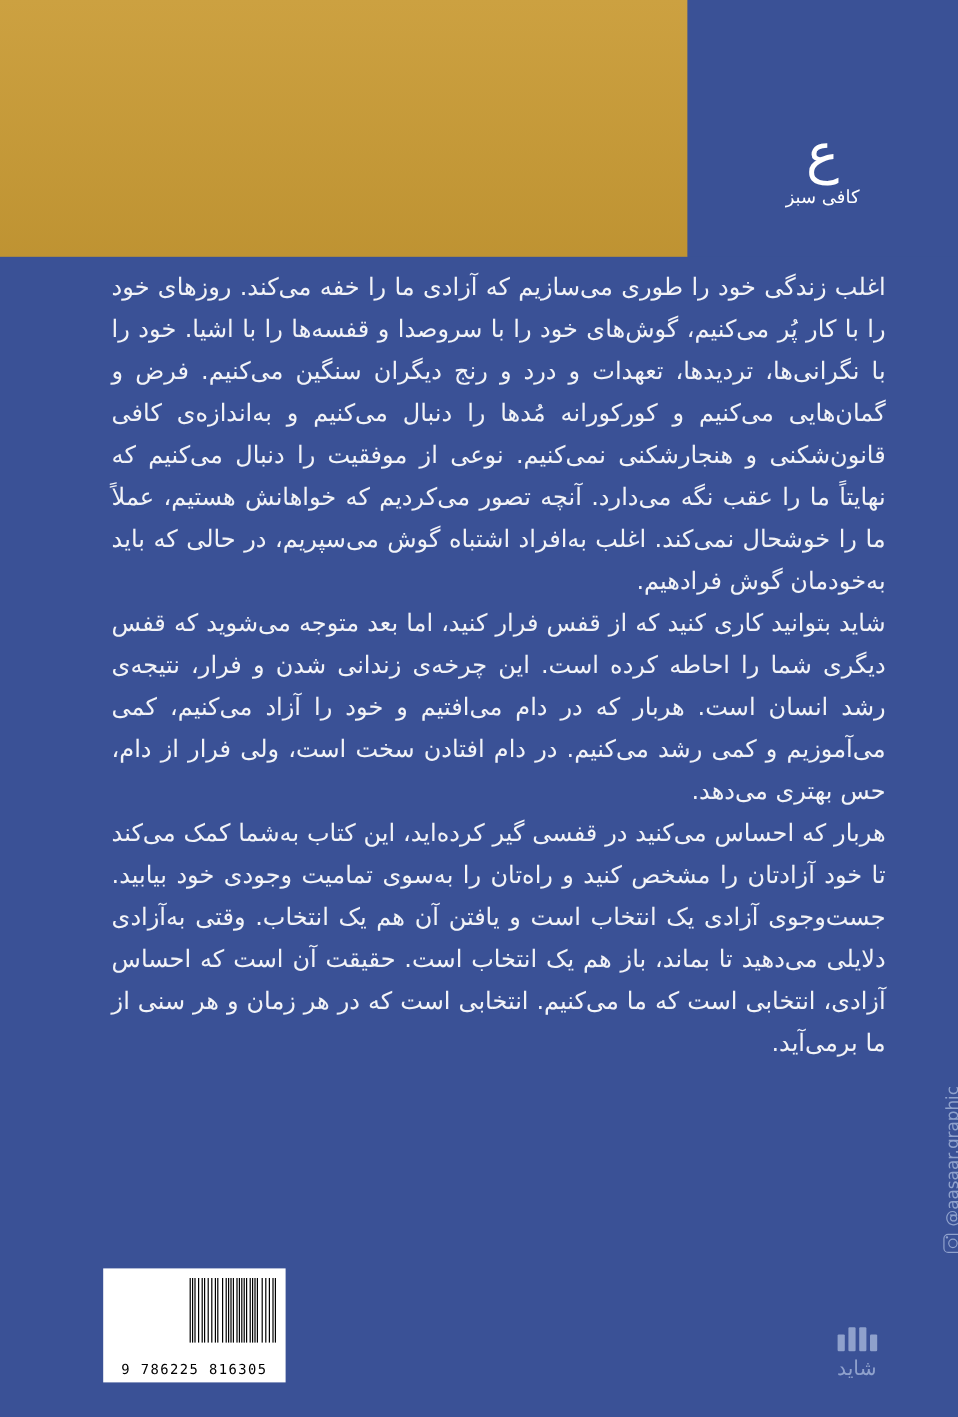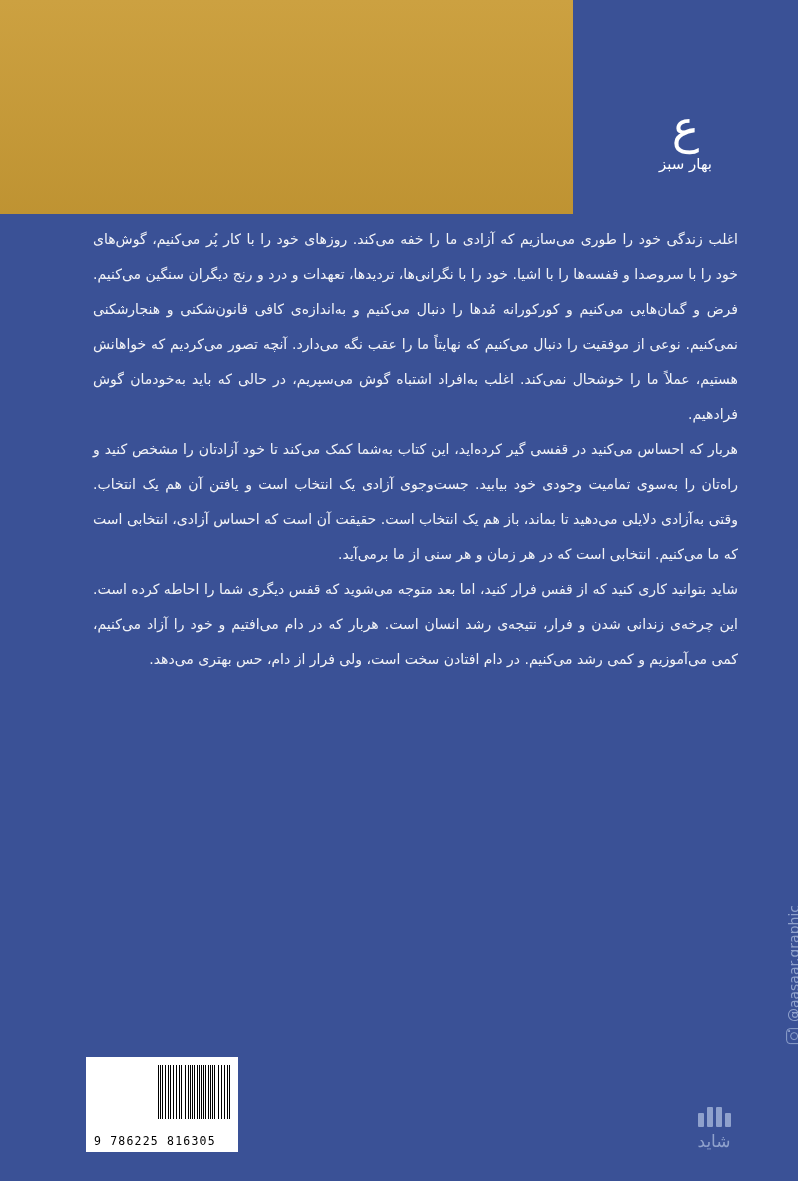--- a/index.html
+++ b/index.html
@@ -66,21 +66,21 @@
     letter-spacing: 0px;
     font-family: "DejaVu Sans", sans-serif;
   }
   
   .blurb {
     position: absolute;
     top: 222px;
     right: 60px;
     width: 645px;
     color: #f2f3f7;
-    font-size: 14px;
+    font-size: 20px;
     line-height: 35px;
     text-align: justify;
     text-align-last: right;
     direction: rtl;
     font-family: "DejaVu Sans", sans-serif;
     letter-spacing: 0px;
   }
   .blurb p {
     margin: 0 0 0 0;
     text-indent: 0;
@@ -178,45 +178,45 @@
     gap: 0px;
     overflow: hidden;
   }
   .barcode-bars i {
     display: block;
     background: #000;
     height: 100%;
   }
   .barcode-number {
     margin-top: 15px;
-    text-align: left;
+    text-align: center;
     font-family: "DejaVu Sans Mono", monospace;
     font-size: 11.5px;
     letter-spacing: 1.2px;
     color: #000;
     direction: ltr;
   }
 </style>
 </head>
 <body>
 
 <div class="page">
 
   <div class="gold-band"></div>
   <div class="blue-corner">
     <div class="publisher">
       <div class="mark">ﻉ</div>
-      <div class="pub-name">بهار سبز</div>
+      <div class="pub-name">کافی سبز</div>
     </div>
   </div>
 
   <div class="blurb">
     <p>اغلب زندگی خود را طوری می‌سازیم که آزادی ما را خفه می‌کند. روزهای خود را با کار پُر می‌کنیم، گوش‌های خود را با سروصدا و قفسه‌ها را با اشیا. خود را با نگرانی‌ها، تردیدها، تعهدات و درد و رنج دیگران سنگین می‌کنیم. فرض و گمان‌هایی می‌کنیم و کورکورانه مُدها را دنبال می‌کنیم و به‌اندازه‌ی کافی قانون‌شکنی و هنجارشکنی نمی‌کنیم. نوعی از موفقیت را دنبال می‌کنیم که نهایتاً ما را عقب نگه می‌دارد. آنچه تصور می‌کردیم که خواهانش هستیم، عملاً ما را خوشحال نمی‌کند. اغلب به‌افراد اشتباه گوش می‌سپریم، در حالی که باید به‌خودمان گوش فرادهیم.</p>
+    <p>شاید بتوانید کاری کنید که از قفس فرار کنید، اما بعد متوجه می‌شوید که قفس دیگری شما را احاطه کرده است. این چرخه‌ی زندانی شدن و فرار، نتیجه‌ی رشد انسان است. هربار که در دام می‌افتیم و خود را آزاد می‌کنیم، کمی می‌آموزیم و کمی رشد می‌کنیم. در دام افتادن سخت است، ولی فرار از دام، حس بهتری می‌دهد.</p>
     <p>هربار که احساس می‌کنید در قفسی گیر کرده‌اید، این کتاب به‌شما کمک می‌کند تا خود آزادتان را مشخص کنید و راه‌تان را به‌سوی تمامیت وجودی خود بیابید. جست‌وجوی آزادی یک انتخاب است و یافتن آن هم یک انتخاب. وقتی به‌آزادی دلایلی می‌دهید تا بماند، باز هم یک انتخاب است. حقیقت آن است که احساس آزادی، انتخابی است که ما می‌کنیم. انتخابی است که در هر زمان و هر سنی از ما برمی‌آید.</p>
-    <p>شاید بتوانید کاری کنید که از قفس فرار کنید، اما بعد متوجه می‌شوید که قفس دیگری شما را احاطه کرده است. این چرخه‌ی زندانی شدن و فرار، نتیجه‌ی رشد انسان است. هربار که در دام می‌افتیم و خود را آزاد می‌کنیم، کمی می‌آموزیم و کمی رشد می‌کنیم. در دام افتادن سخت است، ولی فرار از دام، حس بهتری می‌دهد.</p>
   </div>
 
   <div class="social">
     <span class="ig-icon"></span>
     <span>@aasaar.graphic</span>
   </div>
 
   <div class="designer-logo">
     <div class="bars">
       <i></i>

